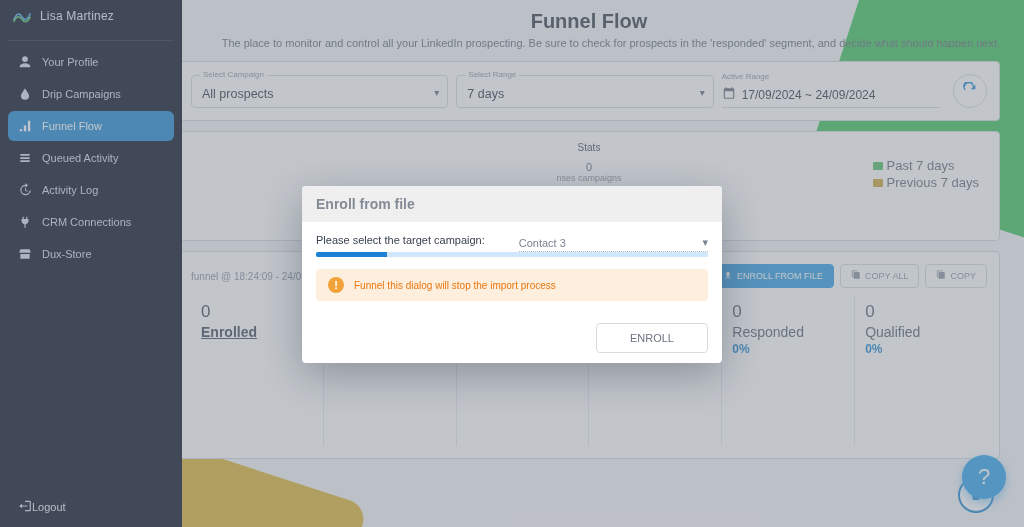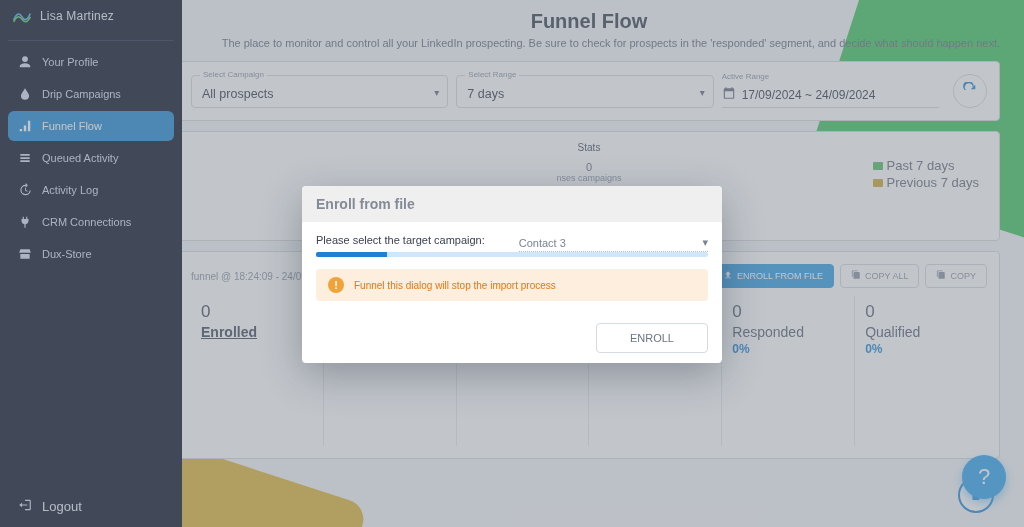--- a/index.html
+++ b/index.html
@@ -28,21 +28,21 @@
   .brand-logo{width:20px;height:16px;position:relative}
   .brand-logo svg{width:100%;height:100%}
   .brand-name{font-size:12px;letter-spacing:.2px}
   .sidebar hr{border:none;border-top:1px solid #2b3350;margin:4px 0 6px}
   .nav{list-style:none;margin:0;padding:0;display:flex;flex-direction:column;gap:2px}
   .nav li{display:flex;align-items:center;gap:10px;padding:8px 10px;border-radius:6px;color:#d7def1;font-size:11px;cursor:pointer}
   .nav li.active{background:var(--accent);color:#fff}
   .nav .icon{width:14px;height:14px;flex:none;display:flex;align-items:center;justify-content:center}
   .nav .icon svg{width:14px;height:14px;fill:#d7def1}
   .nav li.active .icon svg{fill:#fff}
-  .sidebar .logout{margin-top:auto;display:flex;align-items:center;gap:10px;padding:8px 10px;font-size:13px;cursor:pointer}
+  .sidebar .logout{margin-top:auto;display:flex;align-items:center;gap:0;padding:8px 10px;font-size:11px;cursor:pointer}
   .sidebar .logout svg{width:14px;height:14px;fill:#d7def1}
 
   
   .main{position:absolute;left:154px;right:0;top:0;bottom:0;padding:8px 24px 0;z-index:1;overflow:hidden}
   .page-title{text-align:center;font-size:20px;margin:2px 0 4px;color:#3f4753}
   .page-subtitle{text-align:right;font-size:11px;color:#6b7480;margin:0 0 12px}
   .card{background:#fff;border:1px solid var(--border);border-radius:4px}
   .filters{display:flex;gap:8px;align-items:flex-end;padding:12px;margin-bottom:10px}
   .select{flex:1;position:relative;border:1px solid var(--border);border-radius:4px;padding:10px 28px 6px 10px;background:#fff;min-width:160px}
   .select .float{position:absolute;top:-6px;left:8px;background:#fff;font-size:8px;color:#8e98a5;padding:0 3px}

